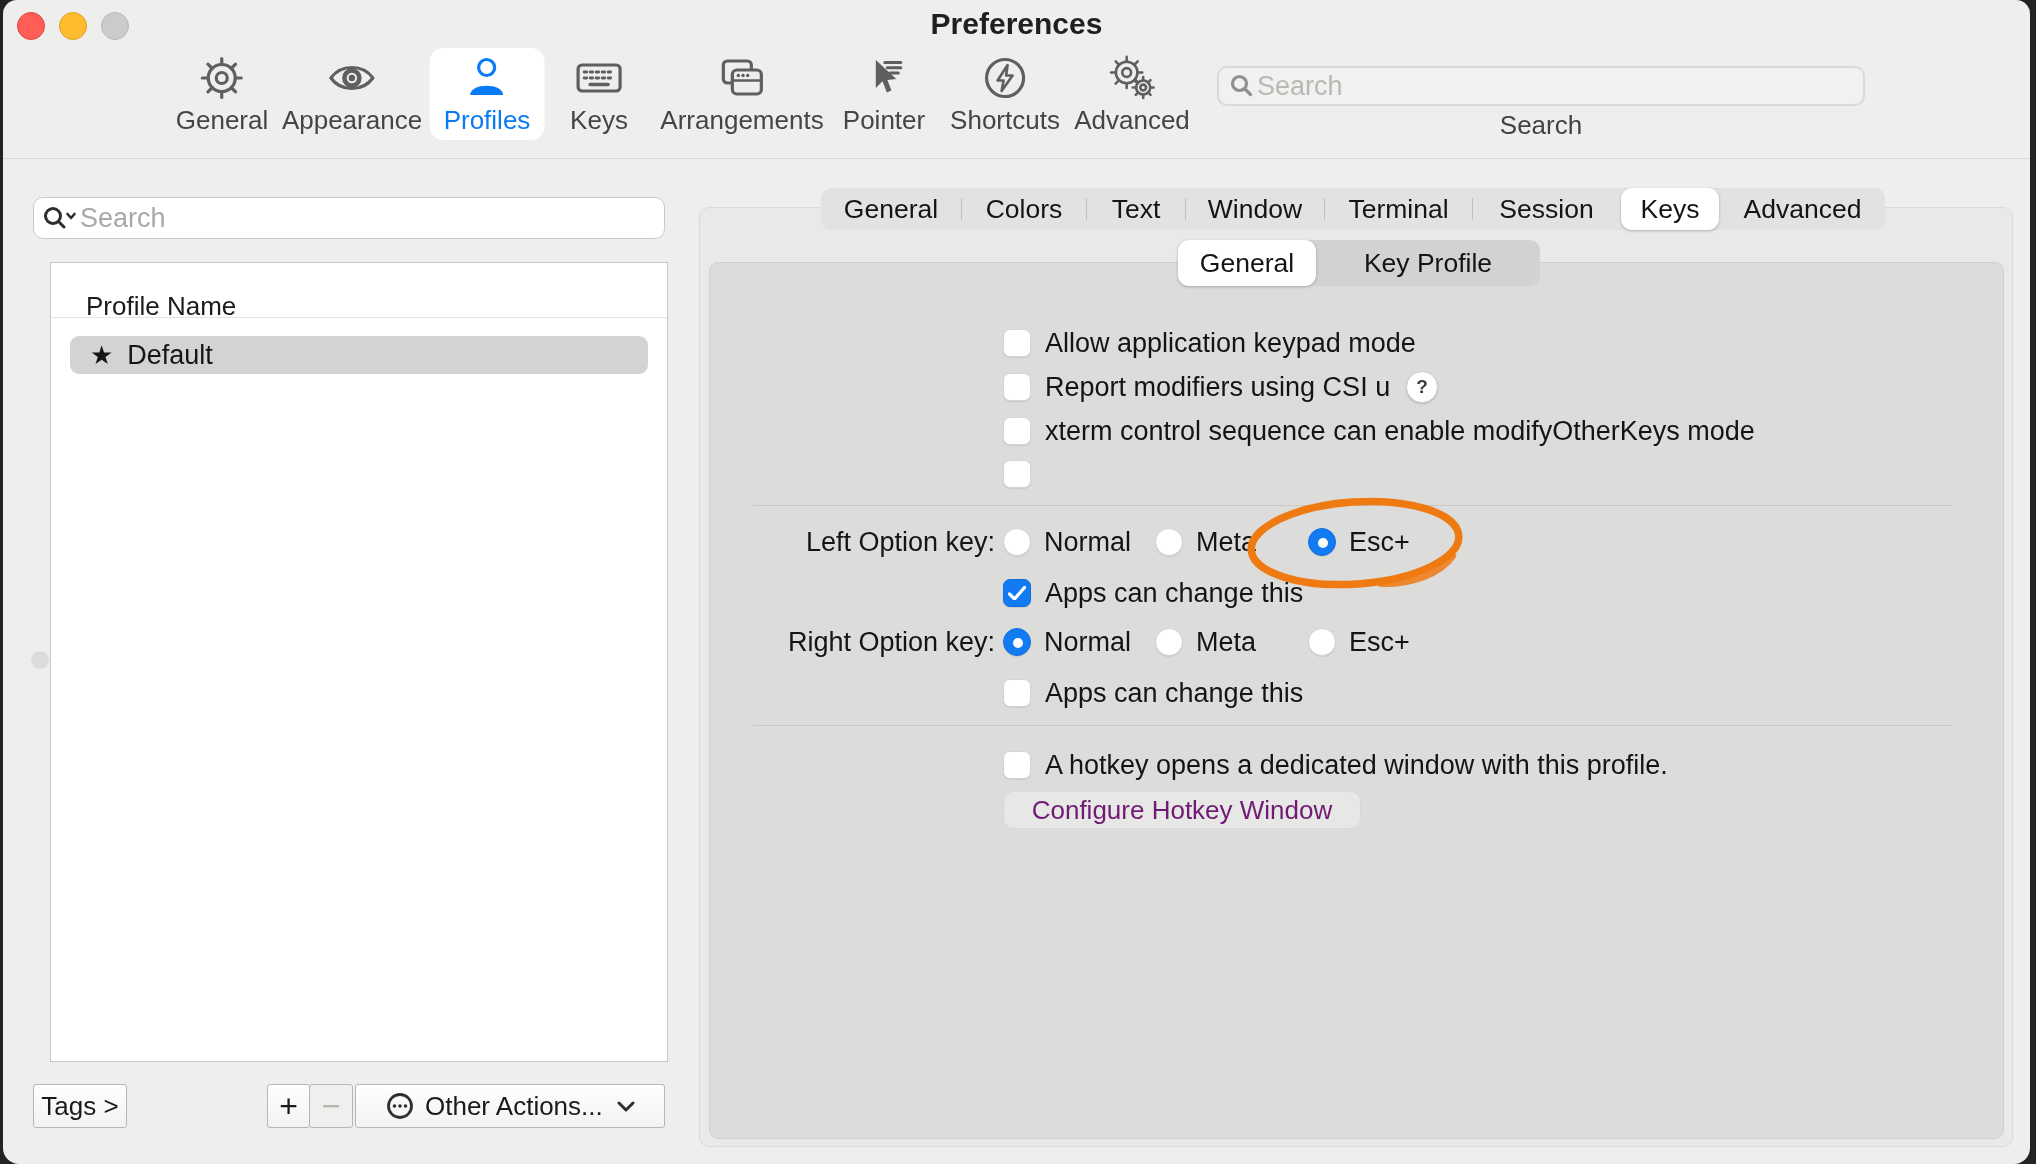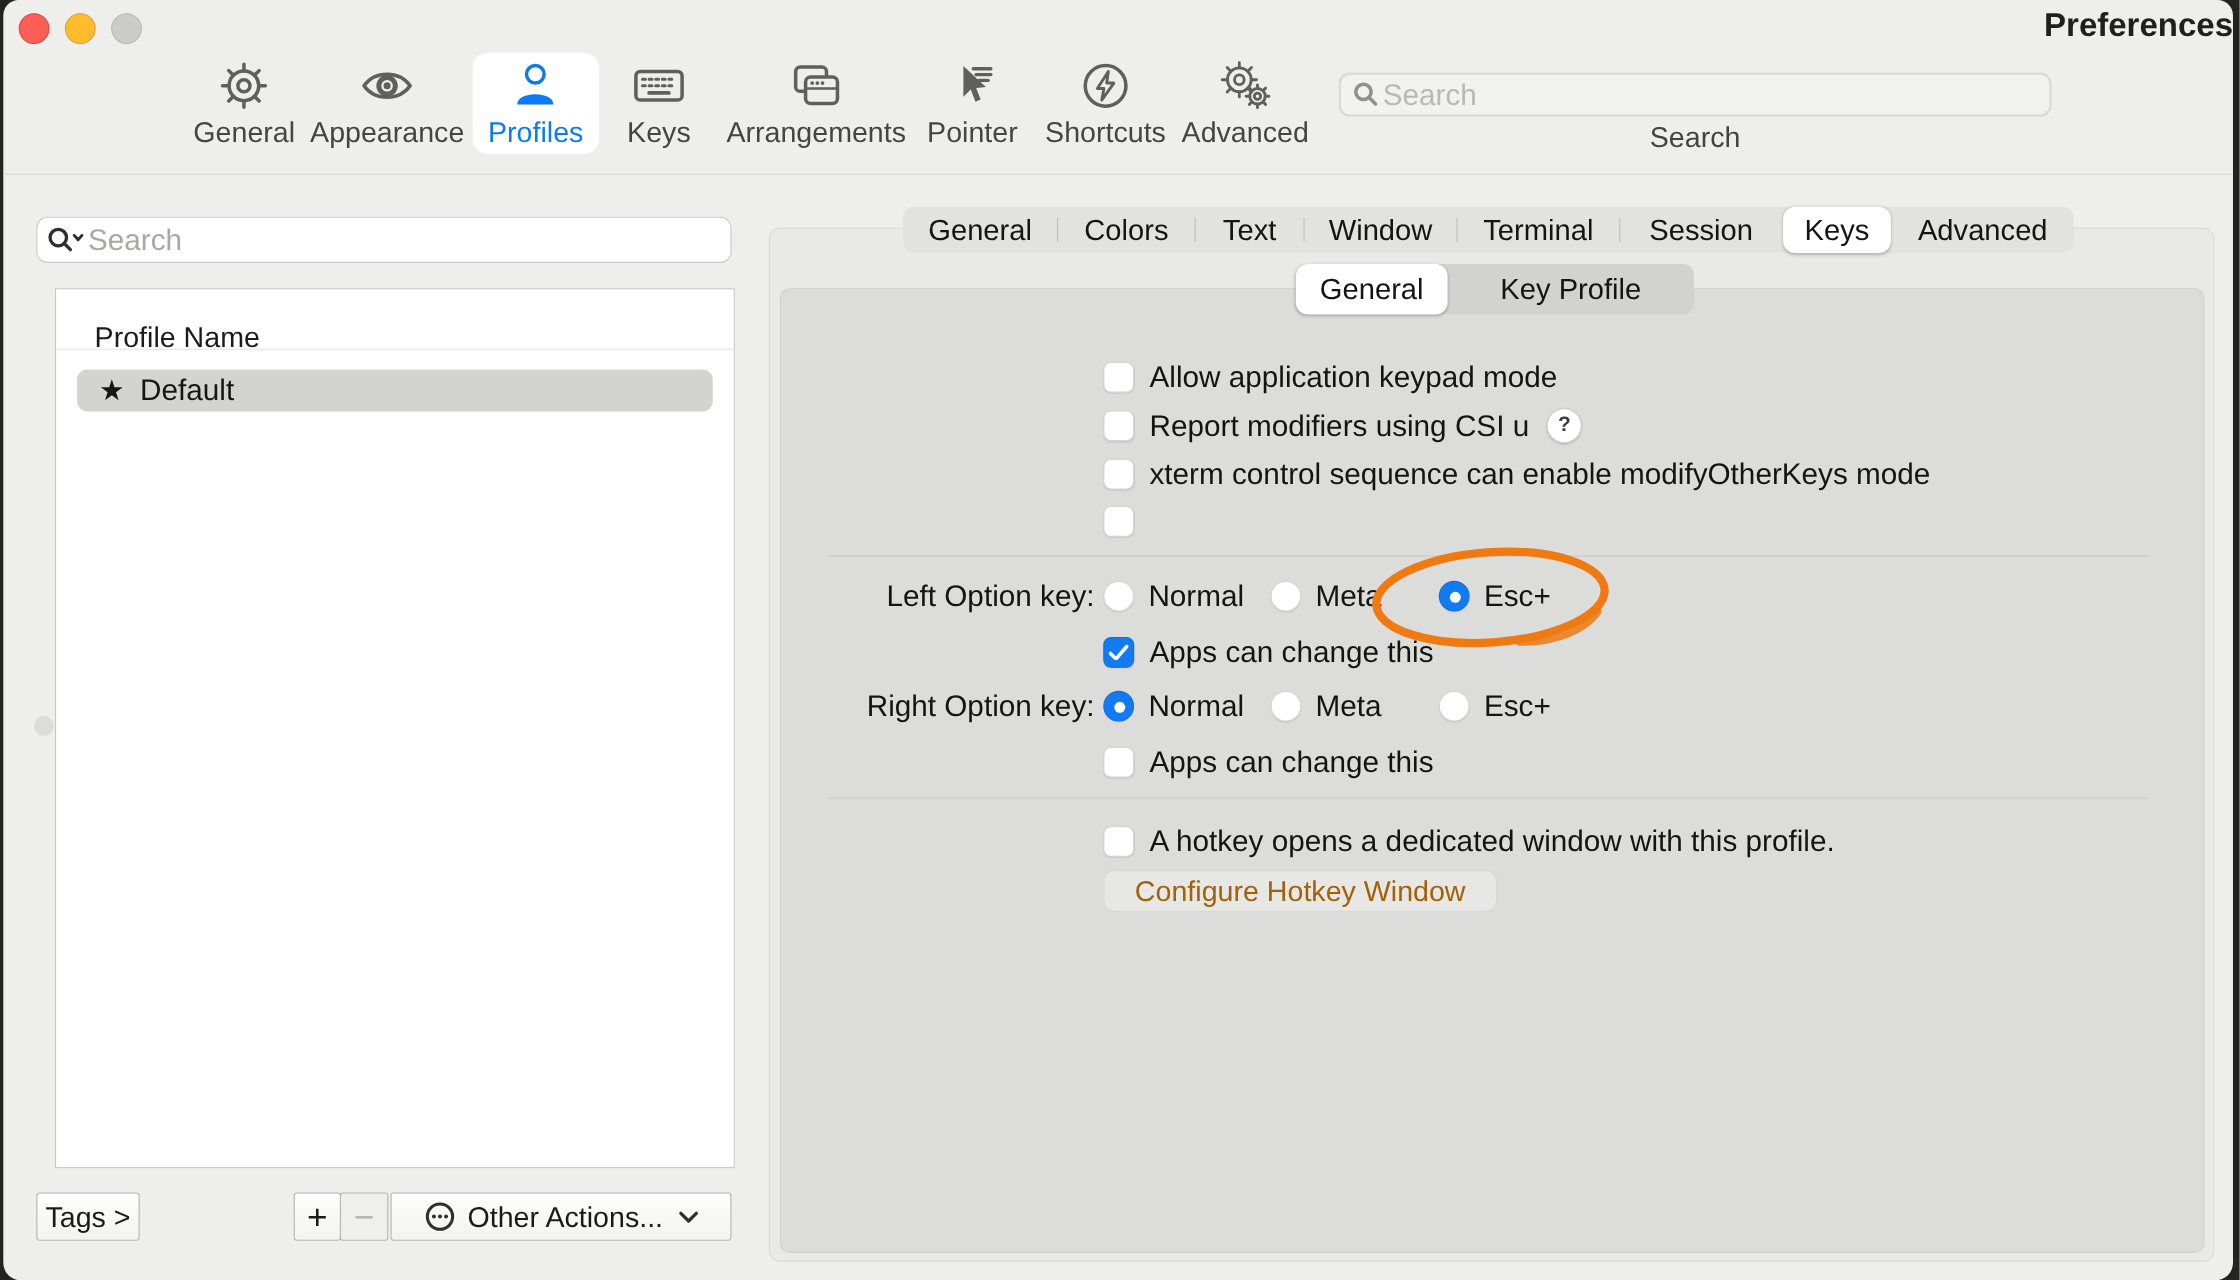--- a/index.html
+++ b/index.html
@@ -7,21 +7,21 @@
        font-family:"Liberation Sans",sans-serif;color:#161616;
        -webkit-font-smoothing:antialiased;}
   #window{position:absolute;left:3px;top:0;width:2027px;height:1164px;
           background:#eeeeec;border-radius:14px 14px 16px 16px;overflow:hidden;}
   
   .traffic{position:absolute;left:14px;top:12px;display:flex;gap:14px;}
   .tl{width:26px;height:26px;border-radius:50%;}
   .tl.red{background:#ff5e57;border:1px solid #e0443d;}
   .tl.yellow{background:#febc2e;border:1px solid #dfa023;}
   .tl.gray{background:#cbcbc9;border:1px solid #b9b9b7;}
-  #title{position:absolute;left:0;top:7px;width:100%;text-align:right;
+  #title{position:absolute;left:0;top:7px;width:100%;text-align:center;
          font-size:30px;font-weight:700;color:#1f1f1f;}
   
   .titem{position:absolute;top:48px;transform:translateX(-50%);
          display:flex;flex-direction:column;align-items:center;
          padding:6px 14px 4px;border-radius:14px;cursor:default;}
   .titem .tlabel{font-size:26px;color:#454545;margin-top:3px;white-space:nowrap;}
   .titem.on{background:#ffffff;}
   .titem.on .tlabel{color:#0a7bf5;}
   .ticon{width:48px;height:48px;}
   .tsearch{position:absolute;left:1214px;top:66px;width:648px;height:40px;
@@ -92,21 +92,21 @@
       white-space:nowrap;}
   .rlabel{font-size:27px;color:#141414;white-space:nowrap;}
   .rlabel.w1{width:111px;}
   .rlabel.w2{width:112px;}
   .help{width:30px;height:30px;border-radius:50%;background:#fff;border:1px solid #d0d0ce;
       box-shadow:0 1px 2px rgba(0,0,0,.18);display:flex;align-items:center;justify-content:center;
       font-size:19px;font-weight:700;color:#3c3c3c;margin-left:16px;}
   .hsep{position:absolute;left:750px;width:1200px;height:1px;background:#c8c8c6;}
   #cfg-btn{position:absolute;left:1000px;top:791px;width:358px;height:38px;border-radius:10px;
       background:#e7e7e5;border:1px solid #d8d8d6;box-sizing:border-box;font-size:26px;
-      color:#a16207;display:flex;align-items:center;justify-content:center;}
+      color:#701a75;display:flex;align-items:center;justify-content:center;}
   #annotation{position:absolute;left:1238px;top:492px;pointer-events:none;}
   .ic{stroke:#5f5f5f;fill:none;stroke-width:3.2;stroke-linecap:round;stroke-linejoin:round;}
   .ic.blue{stroke:#0a7bf5;}
 </style>
 </head>
 <body>
 
 <div id="window">
 
   <div class="traffic">

